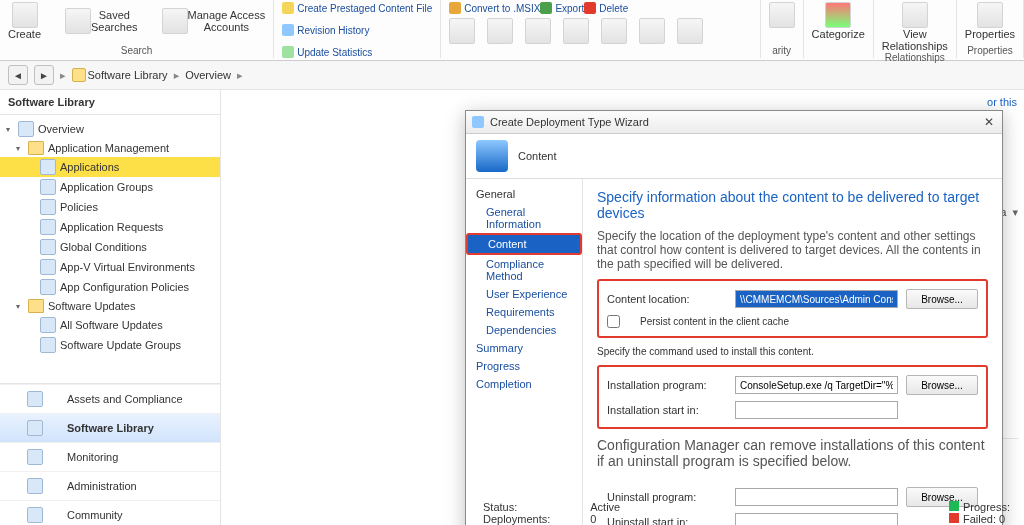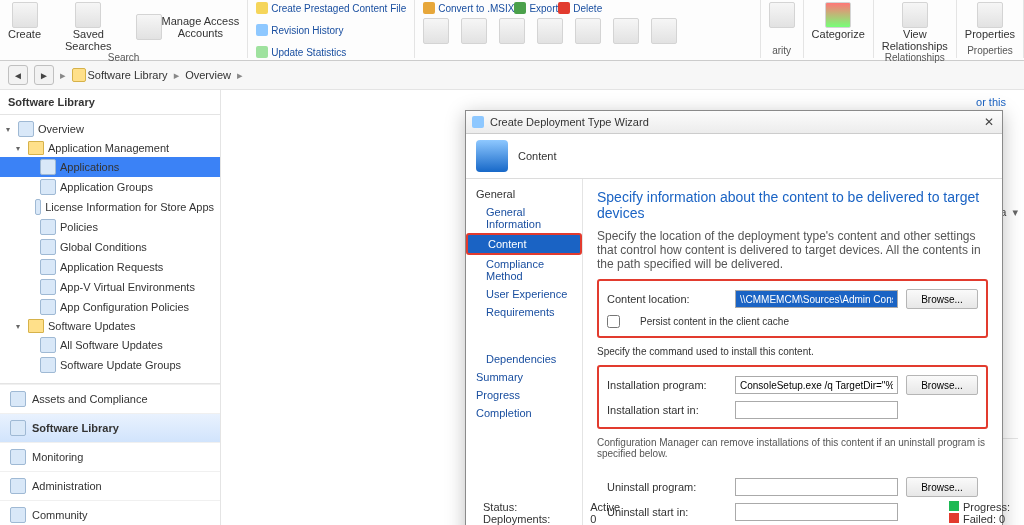--- a/index.html
+++ b/index.html
@@ -12,30 +12,30 @@
   .ribbon-col span{display:flex;align-items:center;gap:3px}
   .mini-icon{width:12px;height:12px;border-radius:2px;display:inline-block}
   .breadcrumb{display:flex;align-items:center;gap:6px;padding:4px 8px;border-bottom:1px solid #e4e4e4;background:#f7f7f7;font-size:11px;color:#333}
   .bc-arrow{color:#888}
   .nav-btn{width:18px;height:18px;border:1px solid #c0c0c0;border-radius:3px;background:#f2f2f2;display:flex;align-items:center;justify-content:center;font-size:10px;color:#444}
   .workspace{display:flex;height:calc(100% - 60px - 26px)}
   .tree-col{width:220px;border-right:1px solid #e4e4e4;display:flex;flex-direction:column}
   .tree-title{font-weight:bold;padding:6px 8px;border-bottom:1px solid #e4e4e4}
   .tree{flex:1;overflow-y:auto;padding:4px 0}
   .tree-item{display:flex;align-items:center;gap:4px;padding:2px 6px;white-space:nowrap;font-size:11px}
-  .tree-item.sel{background:#3b82f6}
+  .tree-item.sel{background:#fde047}
   .indent1{padding-left:16px}.indent2{padding-left:28px}
   .caret{font-size:8px;color:#666;width:8px;display:inline-block}
   .folder{width:14px;height:12px;background:#ffe08a;border:1px solid #d6b24a;border-radius:1px;display:inline-block}
   .tree-icon{width:14px;height:14px;background:#d9e8f8;border:1px solid #9fb9d4;border-radius:2px;display:inline-block}
   .wunderbar{border-top:1px solid #e4e4e4}
-  .wunderbar div{padding:6px 10px;display:flex;align-items:center;gap:6px;border-top:1px solid #f0f0f0}
+  .wunderbar div{padding:6px 27px;display:flex;align-items:center;gap:24px;border-top:1px solid #f0f0f0}
   .wunderbar div.active{background:linear-gradient(#e9f2fe,#d1e4fc);font-weight:bold}
   .main-area{flex:1;position:relative;background:#fff}
-  .behind-bar{position:absolute;right:12px;top:0;display:flex;align-items:center;gap:6px;padding:6px}
+  .behind-bar{position:absolute;right:1px;top:0;display:flex;align-items:center;gap:6px;padding:6px}
   .pill-input{border:1px solid #c8c8c8;height:18px;border-radius:2px;padding:0 4px;background:#fff;color:#888;font-style:italic;font-size:11px}
   .link-blue{color:#1a63c4}
   .related{position:absolute;right:6px;top:330px;width:168px;font-size:11px}
   .related-title{font-weight:bold;font-size:12px;border-bottom:1px solid #e4e4e4;padding-bottom:4px;margin-bottom:6px}
   .status-row{position:absolute;left:254px;right:6px;bottom:0;font-size:11px;display:flex;gap:40px;padding:4px 8px}
   .status-row .col{display:flex;flex-direction:column}
   .prog-green{width:10px;height:10px;background:#1db954;display:inline-block;margin-right:4px}
   .prog-red{width:10px;height:10px;background:#e23b2e;display:inline-block;margin-right:4px}
   
   .wizard{position:absolute;left:244px;top:20px;width:536px;border:1px solid #8a8a8a;background:#fff;box-shadow:0 4px 18px rgba(0,0,0,.25);display:flex;flex-direction:column}
@@ -64,21 +64,21 @@
 </head>
 <body>
 
 <div class="ribbon">
   <div class="ribbon-group">
     <div class="ribbon-btns-row">
       <div style="display:flex;flex-direction:column;align-items:center">
         <div class="ribbon-icon"></div>
         <span>Create</span>
       </div>
-      <div style="display:flex;flex-direction:column;align-items:center">
+      <div style="display:flex;align-items:center">
         <div class="ribbon-icon"></div>
         <span style="white-space:pre;text-align:center">Saved
 Searches</span>
       </div>
       <div style="display:flex;align-items:center">
         <div class="ribbon-icon"></div>
         <span style="white-space:pre;text-align:center">Manage Access
 Accounts</span>
       </div>
     </div>
@@ -186,36 +186,31 @@
           <span>Applications</span>
         </div>
         <div class="tree-item indent2">
           <span class="caret"></span>
           <span class="tree-icon"></span>
           <span>Application Groups</span>
         </div>
         <div class="tree-item indent2">
           <span class="caret"></span>
           <span class="tree-icon"></span>
-          <span>License Information for Store Apps</span>
-        </div>
-        <div class="tree-item indent2">
-          <span class="caret"></span>
-          <span class="tree-icon"></span>
           <span>Policies</span>
         </div>
         <div class="tree-item indent2">
           <span class="caret"></span>
           <span class="tree-icon"></span>
+          <span>Application Requests</span>
+        </div>
+        <div class="tree-item indent2">
+          <span class="caret"></span>
+          <span class="tree-icon"></span>
           <span>Global Conditions</span>
-        </div>
-        <div class="tree-item indent2">
-          <span class="caret"></span>
-          <span class="tree-icon"></span>
-          <span>Application Requests</span>
         </div>
         <div class="tree-item indent2">
           <span class="caret"></span>
           <span class="tree-icon"></span>
           <span>App-V Virtual Environments</span>
         </div>
         <div class="tree-item indent2">
           <span class="caret"></span>
           <span class="tree-icon"></span>
           <span>App Configuration Policies</span>
@@ -291,21 +286,21 @@
         <span>Content</span>
       </div>
       <div class="wizard-body">
         <div class="wizard-nav" id="wizard-nav">
             <div class="step hdr">General</div>
             <div class="step" style="padding-left: 20px;">  General Information</div>
             <div class="step sel redbox" style="padding-left: 20px;">  Content</div>
             <div class="step" style="padding-left: 20px;">  Compliance Method</div>
             <div class="step" style="padding-left: 20px;">  User Experience</div>
             <div class="step" style="padding-left: 20px;">  Requirements</div>
-            <div class="step" style="padding-left: 20px; margin-top: 29px;">  Dependencies</div>
+            <div class="step" style="padding-left: 20px;">  Dependencies</div>
             <div class="step">Summary</div>
             <div class="step">Progress</div>
             <div class="step">Completion</div>
           </div>
         <div class="wizard-content">
           <div class="wc-heading">Specify information about the content to be delivered to target devices</div>
           <div class="wc-subtext">Specify the location of the deployment type's content and other settings that control how content is delivered to target devices. All the contents in the path specified will be delivered.</div>
 
           <div class="form-block">
             <span>Content location:</span>
@@ -321,21 +316,21 @@
 
           <div class="form-block" style="grid-template-rows:auto auto">
             <span>Installation program:</span>
             <input class="txt-in" value="ConsoleSetup.exe /q TargetDir=&quot;%ProgramFiles%&quot;" style="">
             <button class="wb">Browse...</button>
             <span>Installation start in:</span>
             <input class="txt-in" style="">
             <span></span>
           </div>
 
-          <div style="font-size:10px;color:#555">Configuration Manager can remove installations of this content if an uninstall program is specified below.</div>
+          <div style="font-size:14px;color:#555">Configuration Manager can remove installations of this content if an uninstall program is specified below.</div>
 
           <div class="form-block noborder" style="grid-template-rows:auto auto">
             <span>Uninstall program:</span>
             <input class="txt-in" style="">
             <button class="wb">Browse...</button>
             <span>Uninstall start in:</span>
             <input class="txt-in" style="">
             <span></span>
           </div>
 

